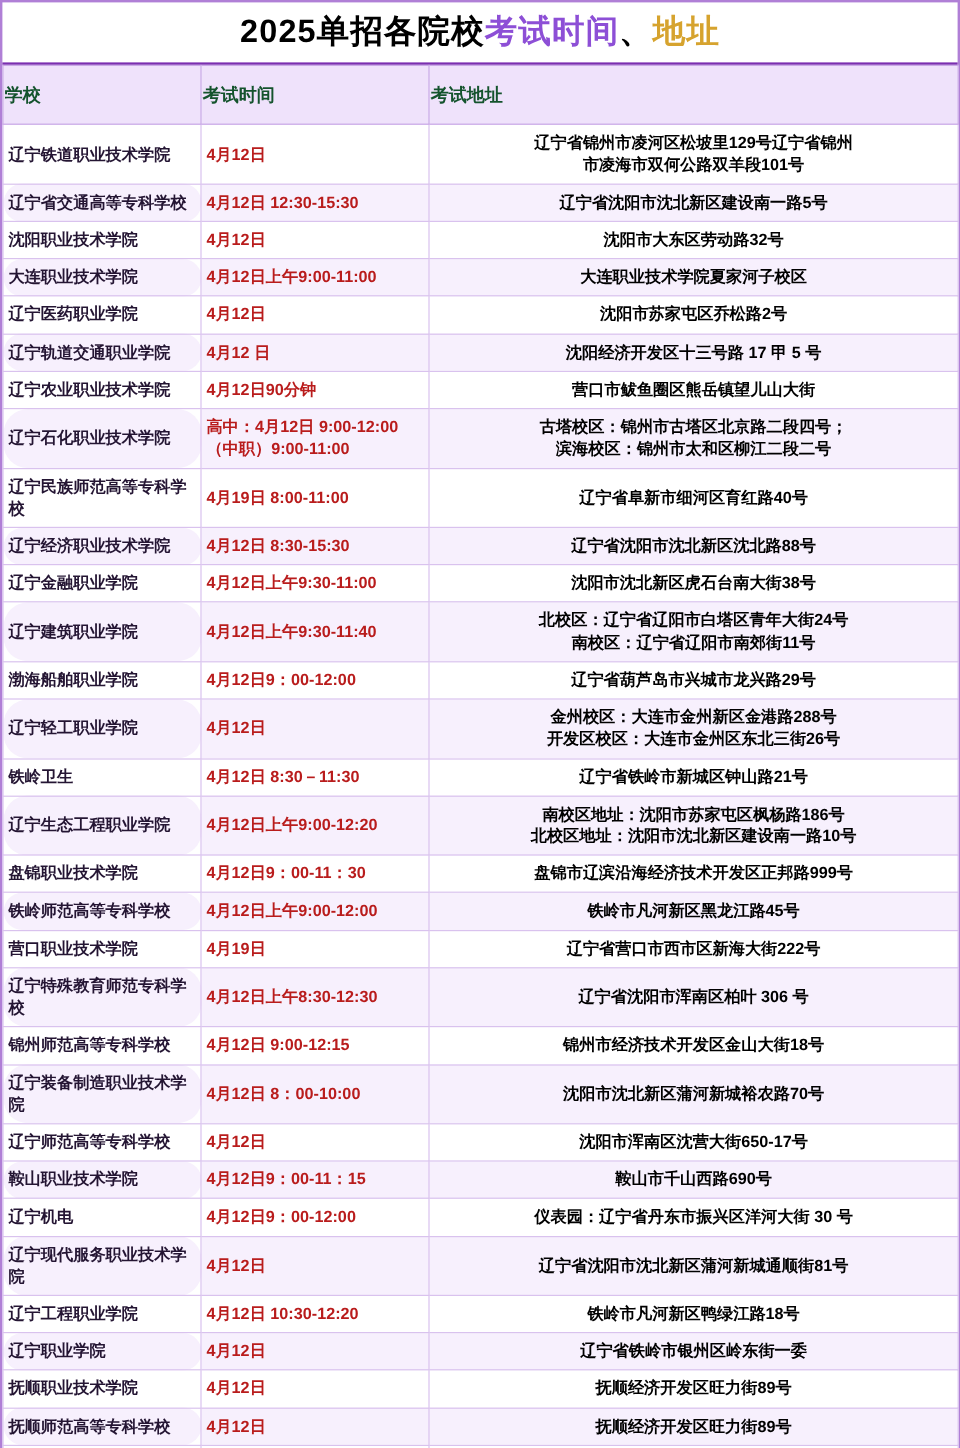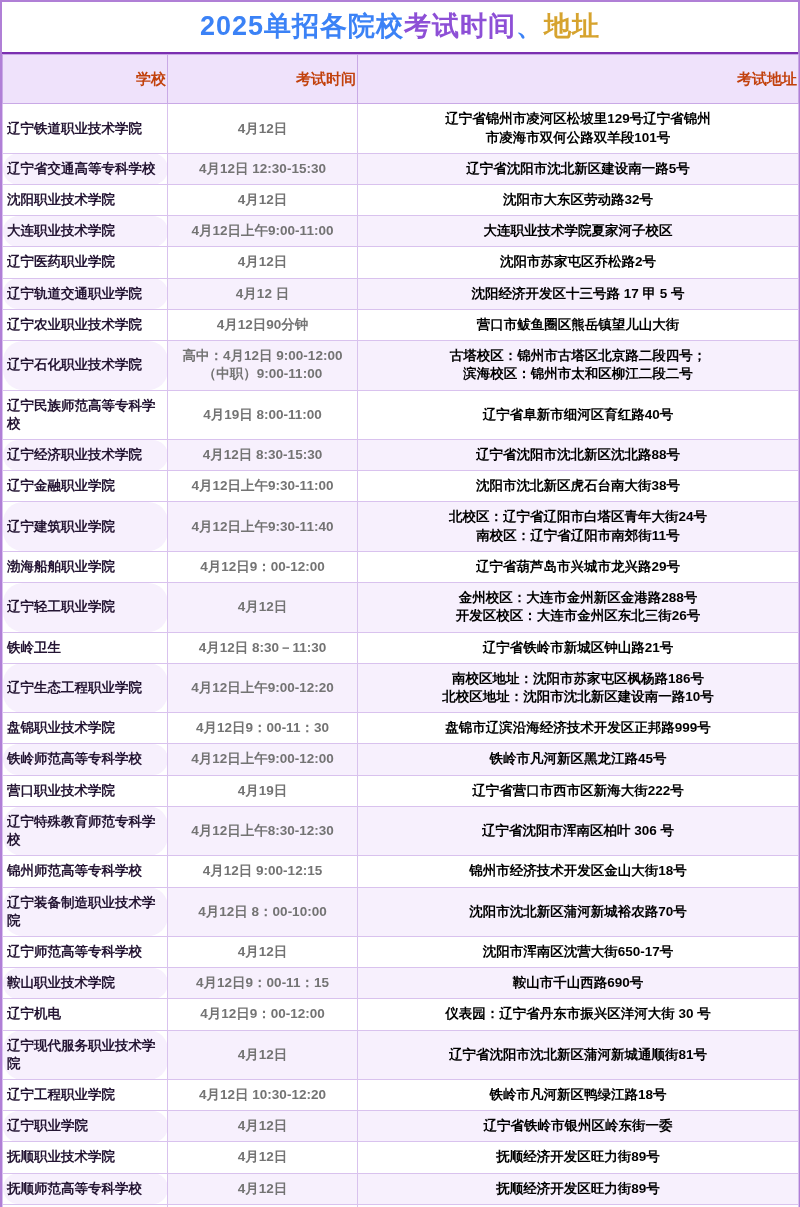--- a/index.html
+++ b/index.html
@@ -25,38 +25,38 @@
     padding: 8px 0 10px 0;
     border-bottom: 2px solid #7b2fb0;
   }
   .title {
     font-size: 27px;
     font-weight: bold;
     letter-spacing: 1px;
     line-height: 1.2;
     white-space: nowrap;
   }
-  .t-black { color: #3b82f6; }
+  .t-black { color: #000000; }
   .t-purple { color: #8d4fd6; }
   .t-gold { color: #d6a32e; margin-top: 34px; }
 
   
   table.sched {
     border-collapse: collapse;
     width: 100%;
     table-layout: fixed;
   }
   table.sched th {
     background: #efe2fb;
-    color: #c2410c;
+    color: #14532d;
     font-size: 15px;
     font-weight: bold;
     height: 46px;
     border: 1px solid #c9a9e6;
-    text-align: right;
+    text-align: left;
     vertical-align: middle;
   }
   table.sched td {
     border: 1px solid #d9c2ee;
     font-size: 13.5px;
     padding: 6px 4px;
     vertical-align: middle;
     line-height: 1.35;
   }
   .col-school { width: 165px; }
@@ -64,23 +64,23 @@
   .col-addr   { width: 441px; }
 
   td.school {
     text-align: left;
     padding-left: 8px;
     font-weight: bold;
     color: #241533;
     border-radius: 20px;
   }
   td.time {
-    text-align: center;
-    font-weight: bold;
-    color: #737373;
+    text-align: left;
+    font-weight: bold;
+    color: #b91c1c;
   }
   td.addr {
     text-align: center;
     font-weight: bold;
     color: #000000;
   }
   tr.row-a td { background: #ffffff; }
   tr.row-b td { background: #f7f0fd; margin-left: 33px; }
   .line { display: block; }
 </style>

